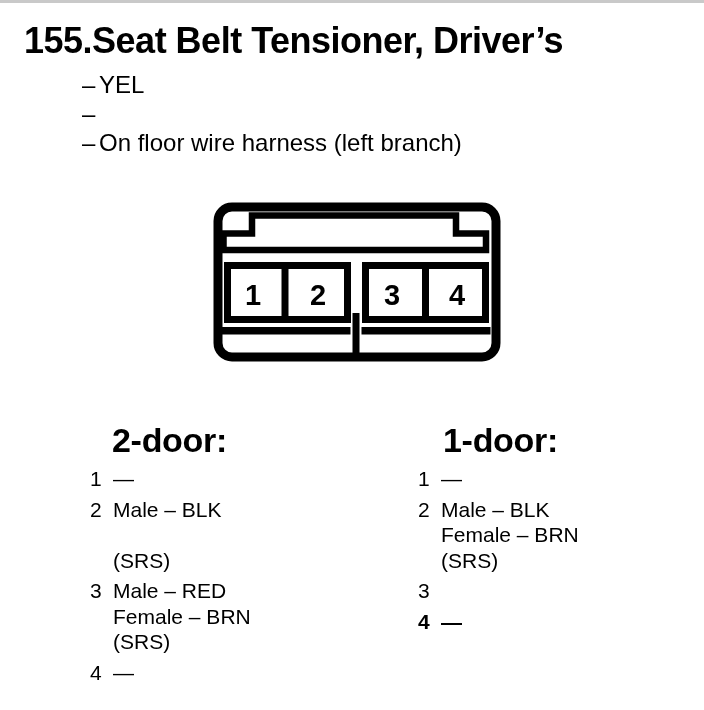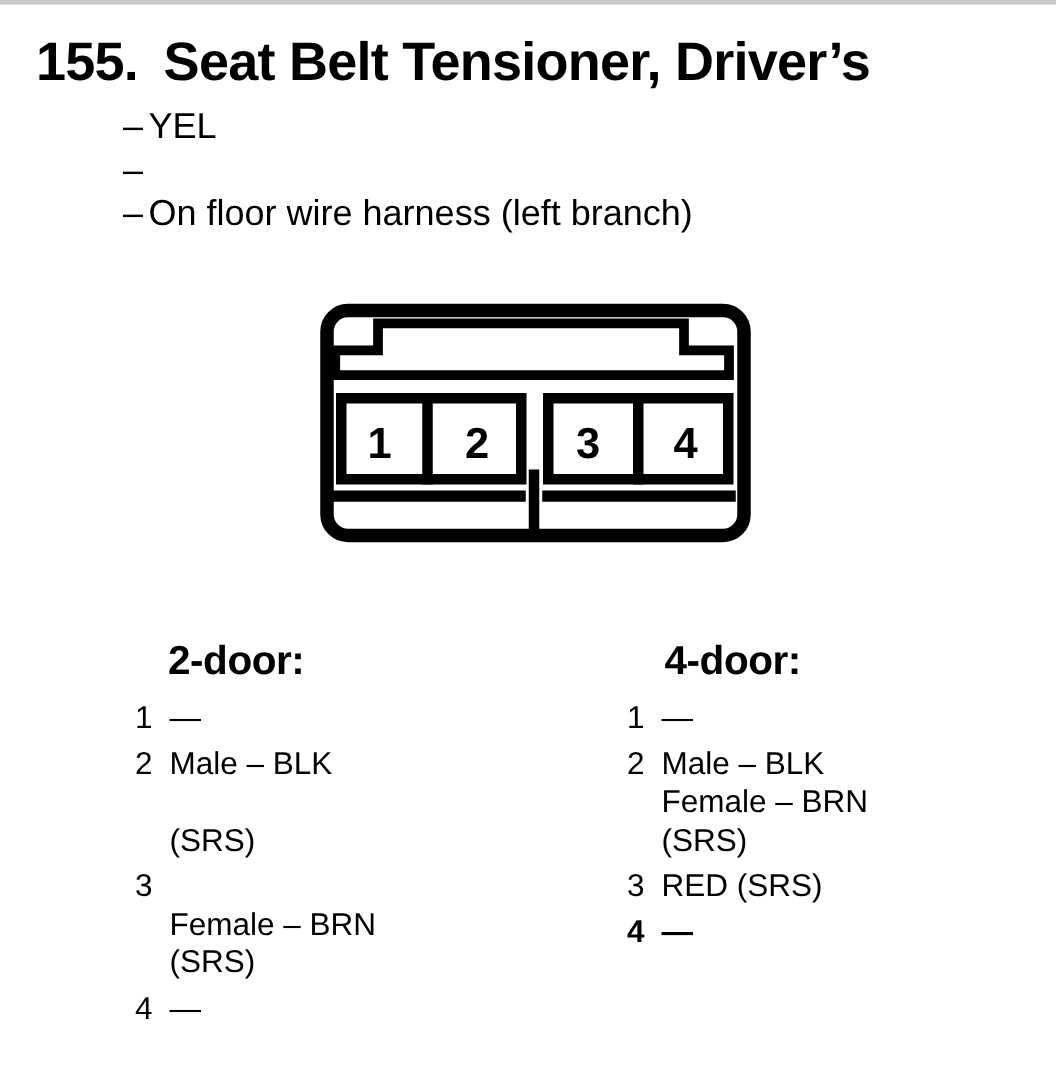--- a/index.html
+++ b/index.html
@@ -13,35 +13,35 @@
   }
   .abs { position:absolute; }
 
   .scan-edge { left:0; top:0; width:704px; height:3px; background:#c9c9c9; }
 
   #title {
     left:24px; top:23px;
     font-size:36px; font-weight:bold; line-height:1;
     letter-spacing:-0.5px; white-space:nowrap; display:flex;
   }
-  #title .t { margin-left:17px; }
+  #title .t { }
 
   #details { left:82px; top:70px; font-size:24px; line-height:29px; }
   .detail { display:flex; white-space:nowrap; }
   .detail .dash { width:17px; flex:none; }
 
   #connector { left:212px; top:200px; width:290px; height:165px; }
   #connector text {
     font-family:"Liberation Sans", sans-serif;
     font-size:29px; font-weight:bold; fill:#000;
     text-anchor:middle;
   }
 
   .col-heading {
-    font-size:27px; font-weight:bold; line-height:27px;
+    font-size:34px; font-weight:bold; line-height:27px;
     letter-spacing:-0.3px; white-space:nowrap;
   }
   #h2door { left:112px; top:427px; }
   #h4door { left:443px; top:427px; }
 
   .pinlist { top:466px; font-size:21px; line-height:25.5px; }
   #col-left  { left:90px;  width:290px; }
   #col-right { left:418px; width:270px; }
   .pinrow { display:flex; margin-bottom:5px; }
   .pinrow .num { width:23px; flex:none; }
@@ -88,39 +88,39 @@
   <text x="106" y="105">2</text>
   <text x="180" y="105">3</text>
   <text x="245" y="105">4</text>
 
   <rect x="10" y="127" width="128.5" height="7.5" fill="#000000"></rect>
   <rect x="149.5" y="127" width="129" height="7.5" fill="#000000"></rect>
   <rect x="140.5" y="113" width="7" height="45" fill="#000000"></rect>
 </svg>
 
 <div class="abs col-heading" id="h2door">2-door:</div>
-<div class="abs col-heading" id="h4door">4-door:</div>
+<div class="abs col-heading" id="h4door">1-door:</div>
 
 <div class="abs pinlist" id="col-left">
   <div class="pinrow">
     <span class="num">1</span>
     <span class="lines">—</span>
   </div>
   <div class="pinrow">
     <span class="num">2</span>
     <span class="lines">
       <span>Male – BLK</span><br>
       <br>
       <span>(SRS)</span>
     </span>
   </div>
   <div class="pinrow">
     <span class="num">3</span>
     <span class="lines">
-      <br>
+      <span>Male – RED</span><br>
       <span>Female – BRN</span><br>
       <span>(SRS)</span>
     </span>
   </div>
   <div class="pinrow">
     <span class="num">4</span>
     <span class="lines">—</span>
   </div>
 </div>
 
@@ -132,19 +132,18 @@
   <div class="pinrow">
     <span class="num">2</span>
     <span class="lines">
       <span>Male – BLK</span><br>
       <span>Female – BRN</span><br>
       <span>(SRS)</span>
     </span>
   </div>
   <div class="pinrow">
     <span class="num">3</span>
-    <span class="lines">RED (SRS)</span>
   </div>
   <div class="pinrow bold">
     <span class="num">4</span>
     <span class="lines">—</span>
   </div>
 </div>
 
 </body></html>

